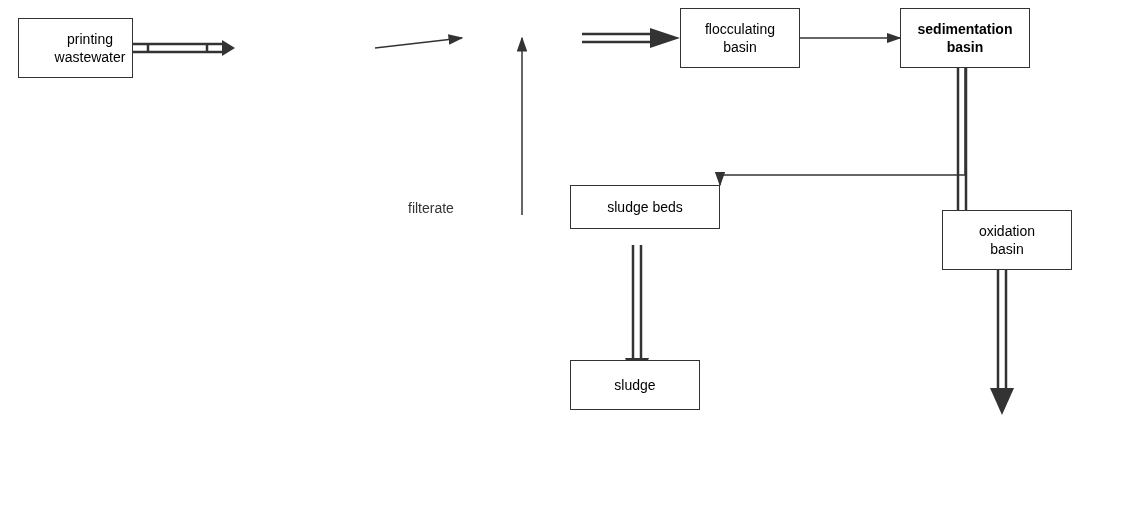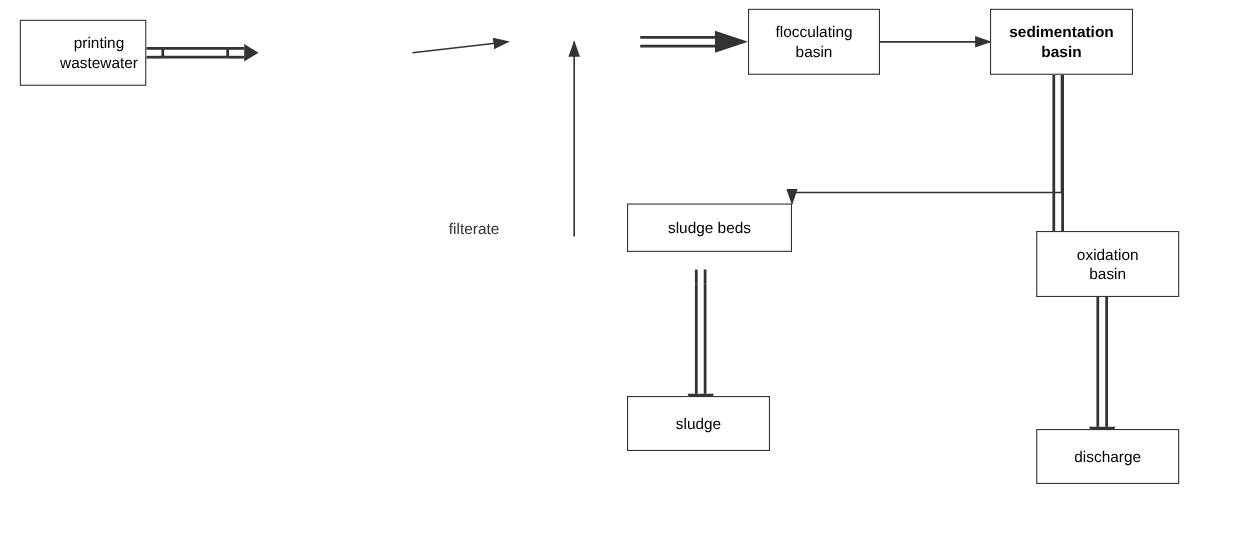--- a/index.html
+++ b/index.html
@@ -124,21 +124,18 @@
 
   <div class="box" style="left:570px; top:360px; width:130px; height:50px;justify-content:center;">
     <span>sludge</span>
   </div>
 
   <div class="box" style="left:942px; top:210px; width:130px; height:60px;">
     <span style="white-space:pre-line;">oxidation
 basin</span>
   </div>
 
-  <div class="box" style="left:942px; top:390px; width:130px; height:50px;">
-    <span>discharge</span>
-  </div>
 
   <div class="label" style="left:408px; top:200px;">
     <span>filterate</span>
   </div>
 
 </div>
 
 </body></html>

